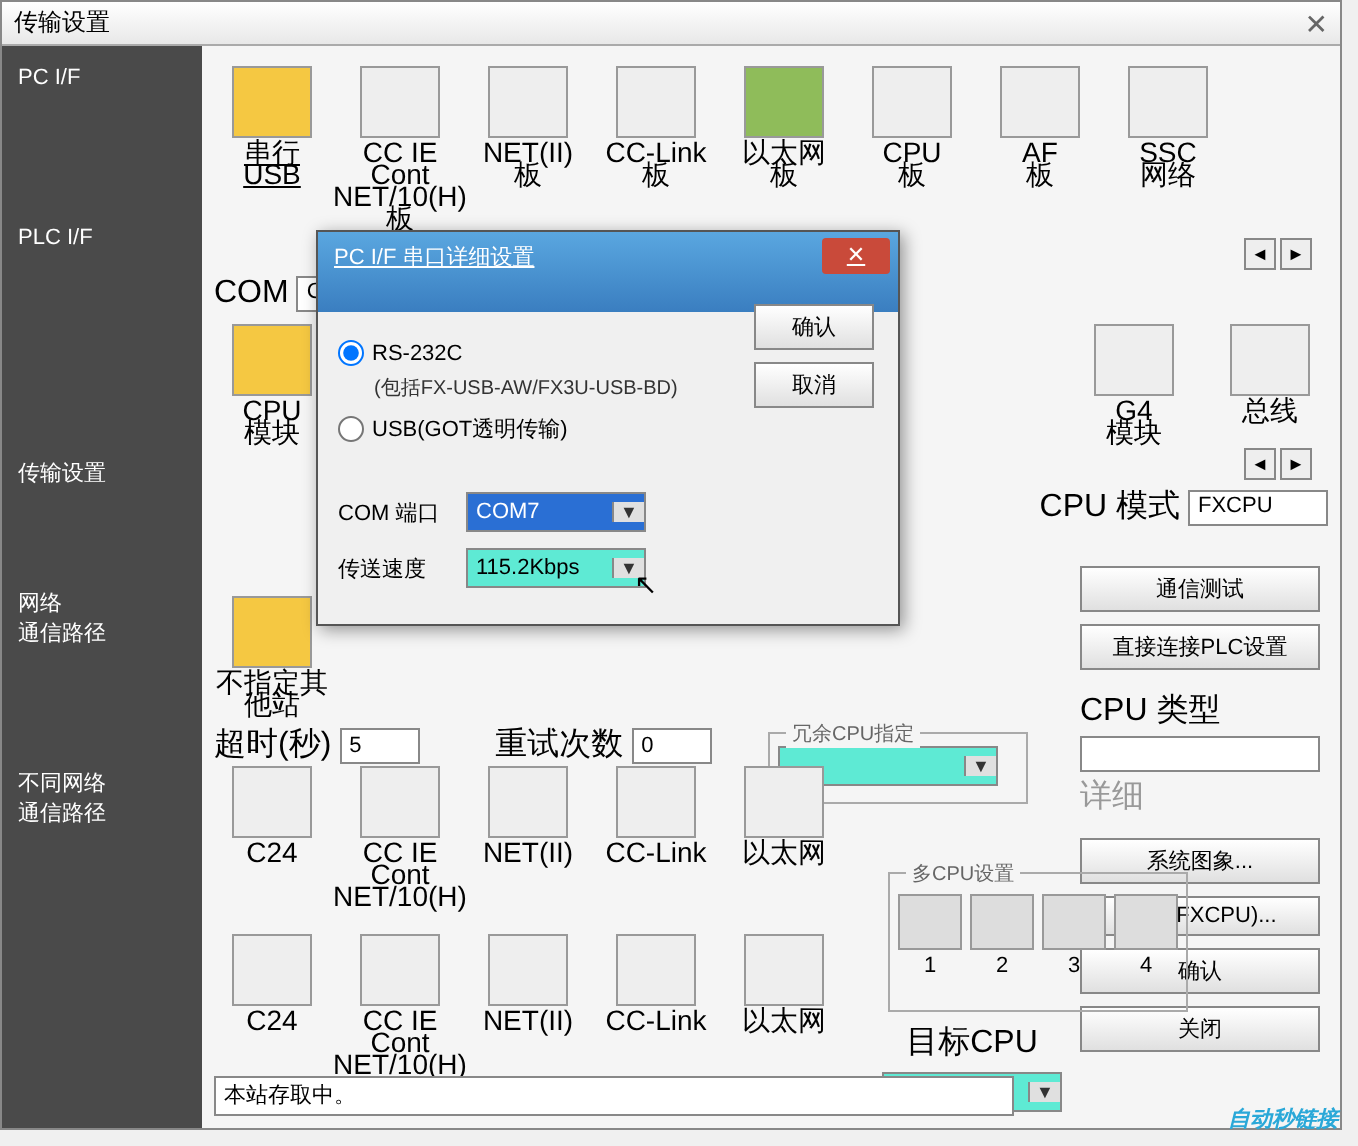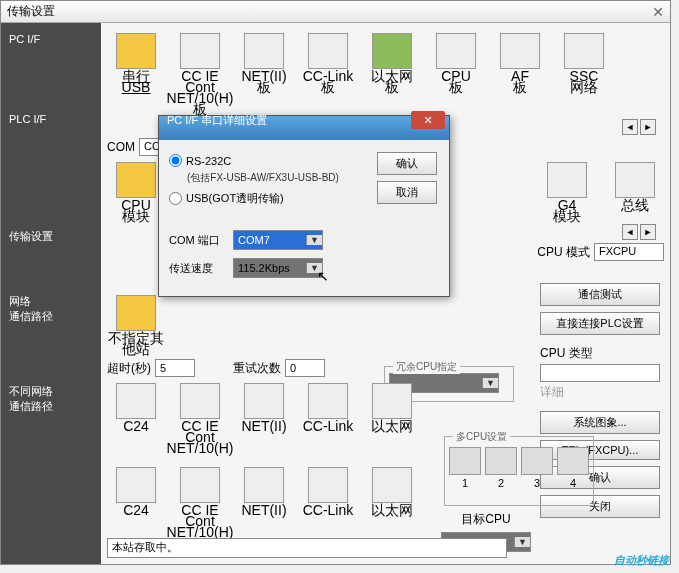--- a/index.html
+++ b/index.html
@@ -16,40 +16,40 @@
 .content { flex: 1; background: #f5f5f5; padding: 6px; overflow: hidden; position: relative; }
 
 .icon-row { display: flex; gap: 6px; flex-wrap: wrap; margin: 4px 0; align-items: flex-start; }
 .icon-item { display: flex; flex-direction: column; align-items: center; width: 58px; text-align: center; }
 .icon-box { width: 40px; height: 36px; background: #eee; border: 1px solid #999; margin-bottom: 2px; display:flex; align-items:center; justify-content:center; }
 .icon-box.yellow { background: #f5c842; }
 .icon-box.green { background: #8fbc5a; }
 .icon-label { font-size: 14px; line-height: 11px; }
 .section-row { display: flex; gap: 4px; align-items: center; margin: 3px 0; flex-wrap: wrap; }
 .small-box { width: 32px; height: 28px; background: #ddd; border: 1px solid #999; }
-.label { font-size: 12px; }
+.label { font-size: 16px; }
 .input-field { border: 1px solid #888; background: #fff; height: 18px; padding: 1px 4px; font-size: 11px; }
 .btn { border: 1px solid #888; background: linear-gradient(#fff,#e0e0e0); padding: 3px 10px; font-size: 11px; cursor: pointer; text-align:center; }
 
 .fieldset { border: 1px solid #aaa; padding: 6px 4px 4px; margin: 3px; position: relative; }
 .fieldset-label { position: absolute; top: -7px; left: 8px; background: #f5f5f5; padding: 0 3px; font-size: 10px; color:#666; }
 
 .arrow-btn { width: 16px; height: 16px; border: 1px solid #888; background: #eee; font-size: 9px; text-align: center; line-height: 14px; cursor: pointer; }
 
 
 .modal { position: absolute; top: 115px; left: 158px; width: 292px; background: #f0f0f0; border: 1px solid #555; box-shadow: 2px 2px 8px rgba(0,0,0,0.4); z-index: 100; }
-.modal-title { height: 24px; background: linear-gradient(#5aa7e0,#3a7ec0); color: #fff; display: flex; align-items: center; justify-content: space-between; padding: 0 4px 16px 8px; font-size: 12px; }
+.modal-title { height: 40px; background: linear-gradient(#5aa7e0,#3a7ec0); color: #fff; display: flex; align-items: center; justify-content: space-between; padding: 0 4px 16px 8px; font-size: 12px; text-decoration: underline; }
 .modal-close { width: 34px; height: 18px; background: #c94a3a; color: #fff; text-align: center; border-radius: 2px; font-size: 11px; line-height: 18px; cursor: pointer; }
 .modal-body { padding: 10px; }
 .radio-row { display: flex; align-items: center; gap: 4px; margin: 4px 0; }
 .radio-sub { margin-left: 18px; font-size: 10px; color: #333; }
 .modal-btns { position: absolute; right: 12px; top: 36px; display: flex; flex-direction: column; gap: 6px; }
 .form-row { display: flex; align-items: center; gap: 8px; margin: 8px 0; }
 .form-label { width: 56px; }
-.combo { border: 1px solid #888; height: 20px; display: flex; align-items: center; background: #737373; }
+.combo { border: 1px solid #888; height: 20px; display: flex; align-items: center; background: #5eead4; }
 .combo.selected { background: #2a6fd4; color: #fff; }
 .combo-val { flex: 1; padding: 0 4px; }
 .combo-arrow { width: 16px; background: #e0e0e0; border-left: 1px solid #888; text-align: center; font-size: 9px; color:#333; }
 .cursor { position: absolute; font-size: 14px; color: #000; }
 
 .watermark { position: absolute; bottom: 4px; right: 10px; font-size: 20px; font-weight: bold; font-style: italic; color: #2aa8d8; z-index: 200; pointer-events: none; }
 .mid-row { display:flex; gap:10px; }
 .mid-right { margin-left:auto; display:flex; align-items:center; gap:4px; }
 </style>
 </head>

